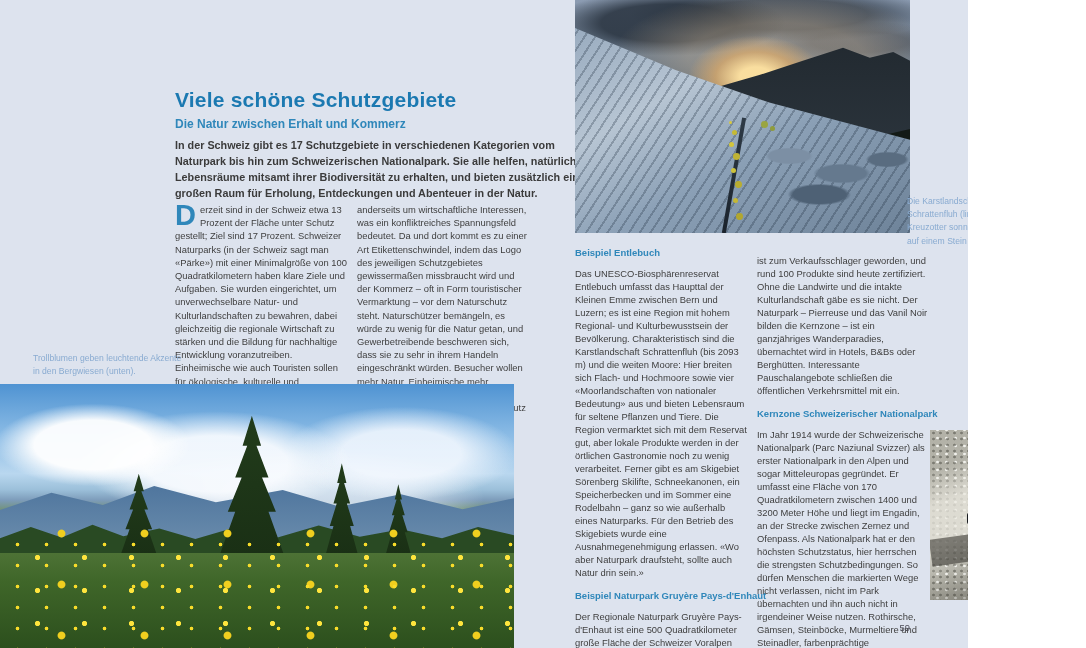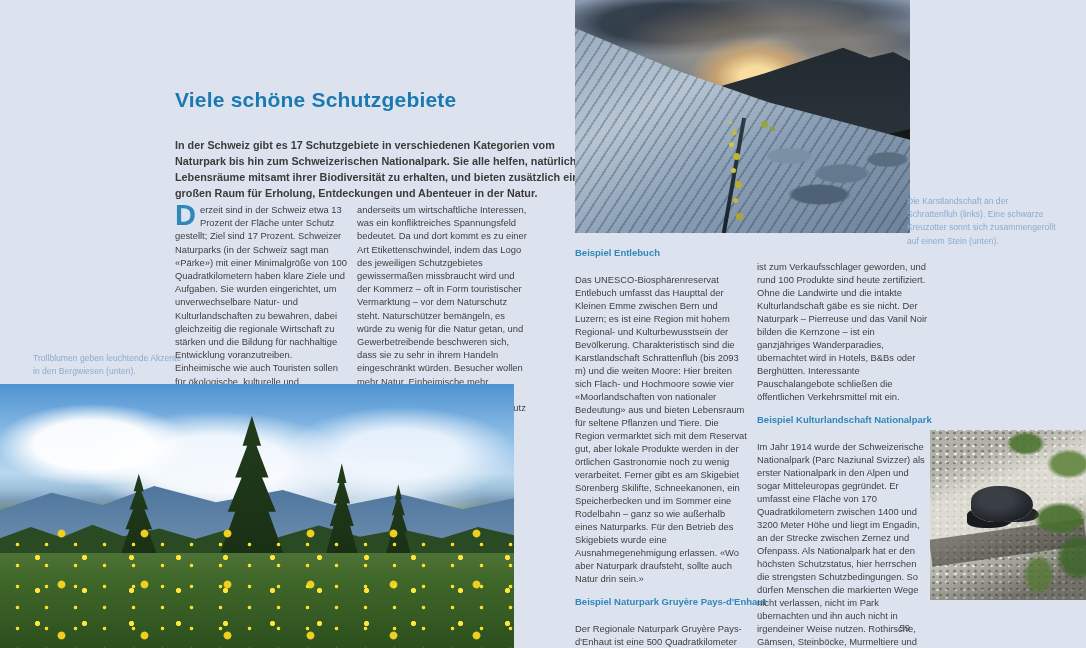--- a/index.html
+++ b/index.html
@@ -1,36 +1,36 @@
 <!DOCTYPE html>
 <html lang="de"><head>
 <meta charset="utf-8">
 <style>
   html,body{margin:0;padding:0;}
   body{font-family:"Liberation Sans","DejaVu Sans",sans-serif;}
-  .spread{position:relative;width:1086px;height:648px;background:#dde3ee;overflow:hidden;}
+  .spread{position:relative;width:968px;height:648px;background:#dde3ee;overflow:hidden;}
 
   
   .title{position:absolute;left:175px;top:74px;font-size:21px;font-weight:700;color:#1b79b1;letter-spacing:.2px;}
   .subtitle{position:absolute;left:175px;top:107px;font-size:12px;font-weight:700;color:#2f87ba;}
   .intro{position:absolute;left:175px;top:126px;width:420px;font-size:10.8px;font-weight:700;color:#3b3b3b;line-height:1.5;}
   .bodycol{position:absolute;top:203px;width:172px;font-size:9.4px;line-height:13.2px;color:#3e3e3e;}
   .col-l1{left:175px;}
   .col-l2{left:357px;}
   .dropcap{float:left;font-size:29px;line-height:25px;font-weight:700;color:#2f87ba;padding-right:4px;}
   .caption{position:absolute;font-size:8.6px;line-height:1.55;color:#89abd1;}
   .caption-left{left:33px;top:343px;width:150px;}
   .caption-right{left:907px;top:186px;width:150px;}
   .pagenum{position:absolute;left:880px;top:613px;width:30px;text-align:right;font-size:9.5px;color:#4a4a55;margin-top:9px;}
 
   
   .rcol{position:absolute;top:246px;width:172px;font-size:9.4px;line-height:13px;color:#3e3e3e;}
   .col-r1{left:575px;}
   .col-r2{left:757px;}
-  .rcol p{margin:14px 0 0 0;}
+  .rcol p{margin:8px 0 0 0;}
   .sec-head{font-size:9.5px;font-weight:700;color:#2f87ba;margin:0 0 3px 0;white-space:nowrap;}
   .sec-head.later{margin-top:10px;}
 
   
   .photo{position:absolute;overflow:hidden;}
   .photo-meadow{left:0;top:384px;width:514px;height:264px;
     background:linear-gradient(180deg,#4f93d2 0%,#8dbde6 20%,#b9d7ef 34%,#9cc0da 40%,#7d9cba 44%,#6b8c52 50%,#55793c 58%,#3f6629 75%,#2c4f1d 100%);}
   .meadow-clouds{position:absolute;left:0;top:0;width:100%;height:55%;
     background:
       radial-gradient(ellipse 130px 55px at 18% 42%, rgba(255,255,255,.95) 0 45%, rgba(255,255,255,0) 75%),
@@ -105,20 +105,21 @@
       radial-gradient(ellipse 36px 22px at 70% 52%, rgba(72,110,44,.9) 0 55%, rgba(0,0,0,0) 75%),
       radial-gradient(ellipse 28px 30px at 90% 75%, rgba(60,98,40,.85) 0 55%, rgba(0,0,0,0) 78%),
       radial-gradient(ellipse 20px 26px at 45% 85%, rgba(84,120,52,.8) 0 55%, rgba(0,0,0,0) 78%);}
 </style>
 </head>
 <body>
 
 <div class="spread">
 
   <h1 class="title">Viele schöne Schutzgebiete</h1>
+  <h2 class="subtitle">Die Natur zwischen Erhalt und Kommerz</h2>
   <p class="intro">In der Schweiz gibt es 17 Schutzgebiete in verschiedenen Kategorien vom Naturpark bis hin zum Schweizerischen Nationalpark. Sie alle helfen, natürliche Lebensräume mitsamt ihrer Biodiversität zu erhalten, und bieten zusätzlich einen großen Raum für Erholung, Entdeckungen und Abenteuer in der Natur.</p>
 
   <div class="bodycol col-l1">
     <span class="dropcap">D</span><span>erzeit sind in der Schweiz etwa 13 Prozent der Fläche unter Schutz gestellt; Ziel sind 17 Prozent. Schweizer Naturparks (in der Schweiz sagt man «Pärke») mit einer Minimalgröße von 100 Quadratkilometern haben klare Ziele und Aufgaben. Sie wurden eingerichtet, um unverwechselbare Natur- und Kulturlandschaften zu bewahren, dabei gleichzeitig die regionale Wirtschaft zu stärken und die Bildung für nachhaltige Entwicklung voranzutreiben. Einheimische wie auch Touristen sollen für ökologische, kulturelle und wirtschaftliche Besonderheiten der jeweiligen Region sensibilisiert werden. So geht es einerseits um ökologische,</span>
   </div>
   <div class="bodycol col-l2">
     <span>anderseits um wirtschaftliche Interessen, was ein konfliktreiches Spannungsfeld bedeutet. Da und dort kommt es zu einer Art Etikettenschwindel, indem das Logo des jeweiligen Schutzgebietes gewissermaßen missbraucht wird und der Kommerz – oft in Form touristischer Vermarktung – vor dem Naturschutz steht. Naturschützer bemängeln, es würde zu wenig für die Natur getan, und Gewerbetreibende beschweren sich, dass sie zu sehr in ihrem Handeln eingeschränkt würden. Besucher wollen mehr Natur, Einheimische mehr regionale Entwicklung. Was tun bei dieser Diskrepanz zwischen Naturschutz und Kommerz?</span>
   </div>
 
   <p class="caption caption-left">Trollblumen geben leuchtende Akzente in den Bergwiesen (unten).</p>
@@ -149,21 +150,21 @@
 
   <div class="rcol col-r1">
     <h3 class="sec-head">Beispiel Entlebuch</h3>
     <p>Das UNESCO-Biosphärenreservat Entlebuch umfasst das Haupttal der Kleinen Emme zwischen Bern und Luzern; es ist eine Region mit hohem Regional- und Kulturbewusstsein der Bevölkerung. Charakteristisch sind die Karstlandschaft Schrattenfluh (bis 2093 m) und die weiten Moore: Hier breiten sich Flach- und Hochmoore sowie vier «Moorlandschaften von nationaler Bedeutung» aus und bieten Lebensraum für seltene Pflanzen und Tiere. Die Region vermarktet sich mit dem Reservat gut, aber lokale Produkte werden in der örtlichen Gastronomie noch zu wenig verarbeitet. Ferner gibt es am Skigebiet Sörenberg Skilifte, Schneekanonen, ein Speicherbecken und im Sommer eine Rodelbahn – ganz so wie außerhalb eines Naturparks. Für den Betrieb des Skigebiets wurde eine Ausnahmegenehmigung erlassen. «Wo aber Naturpark draufsteht, sollte auch Natur drin sein.»</p>
     <h3 class="sec-head later">Beispiel Naturpark Gruyère Pays-d'Enhaut</h3>
     <p>Der Regionale Naturpark Gruyère Pays-d'Enhaut ist eine 500 Quadratkilometer große Fläche der Schweizer Voralpen und liegt ungefähr zwischen dem Genfer See (Montreux), dem Lac de la Gruyère (Bulle) und Gstaad. Er ist vor allem durch seine jahrhundertelange, lebendige Alp- und Kulturwirtschaft gekennzeichnet, und diese ist neben der Natur selbst das Alleinstellungsmerkmal dieses Parks. Der Etivaz-Hartkäse</p>
   </div>
 
   <div class="rcol col-r2">
     <p>ist zum Verkaufsschlager geworden, und rund 100 Produkte sind heute zertifiziert. Ohne die Landwirte und die intakte Kulturlandschaft gäbe es sie nicht. Der Naturpark – Pierreuse und das Vanil Noir bilden die Kernzone – ist ein ganzjähriges Wanderparadies, übernachtet wird in Hotels, B&amp;Bs oder Berghütten. Interessante Pauschalangebote schließen die öffentlichen Verkehrsmittel mit ein.</p>
-    <h3 class="sec-head later">Beispiel Kulturlandschaft Nationalpark</h3>
+    <h3 class="sec-head later">Kernzone Schweizerischer Nationalpark</h3>
     <p>Im Jahr 1914 wurde der Schweizerische Nationalpark (Parc Naziunal Svizzer) als erster Nationalpark in den Alpen und sogar Mitteleuropas gegründet. Er umfasst eine Fläche von 170 Quadratkilometern zwischen 1400 und 3200 Meter Höhe und liegt im Engadin, an der Strecke zwischen Zernez und Ofenpass. Als Nationalpark hat er den höchsten Schutzstatus, hier herrschen die strengsten Schutzbedingungen. So dürfen Menschen die markierten Wege nicht verlassen, nicht im Park übernachten und ihn auch nicht in irgendeiner Weise nutzen. Rothirsche, Gämsen, Steinböcke, Murmeltiere und Steinadler, farbenprächtige Schmetterlinge und eine große Vielfalt an Alpenblumen haben hier ihren Lebensraum – es ist die Natur, die das Sagen hat. Natürliche Prozesse laufen ungestört vom Menschen ab und werden erforscht. Naturschutz, Forschung und Information der Gäste sind die drei Säulen des Nationalparks.</p>
   </div>
 
   <div class="photo photo-snake">
     <div class="snake-speckle"></div>
     <div class="snake-band"></div>
     <div class="snake-shadow"></div>
     <div class="snake-body"></div>
     <div class="snake-plants"></div>
   </div>

